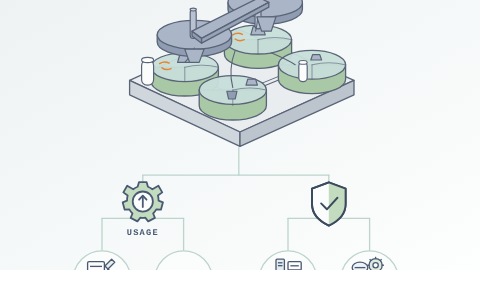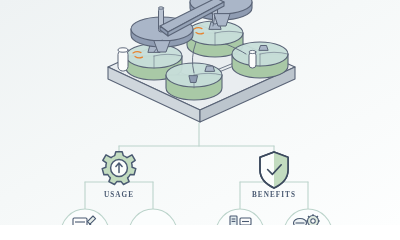--- a/index.html
+++ b/index.html
@@ -16,21 +16,21 @@
     background: linear-gradient(135deg, #eef2f3 0%, #f4f7f7 40%, #fdfefe 100%);
   }
   #scene {
     position: absolute;
     left: 0; top: 0;
     width: 400px;
     height: 225px;
   }
   .node-label {
     position: absolute;
-    font-family: Liberation Serif, serif;
+    font-family: Liberation Mono, monospace;
     font-size: 7.2px;
     font-weight: 700;
     letter-spacing: 1.05px;
     color: #4a5a72;
     text-align: center;
     white-space: nowrap;
     transform: translateX(-50%);
   }
   #label-usage { left: 119px; top: 191px; }
   #label-benefits { left: 274px; top: 191px; }
@@ -246,15 +246,14 @@
       </g>
 
       <g>
         <path d="M 154 41 L 158 52 L 166 52 L 170 41 Z" fill="#aab6c8" stroke="#5a6477" stroke-width="1"></path>
         <path d="M 214 14 L 218 26 L 226 26 L 230 14 Z" fill="#aab6c8" stroke="#5a6477" stroke-width="1"></path>
       </g>
     </g>
   </svg>
 
   <div class="node-label" id="label-usage">USAGE</div>
-  <div class="node-label" id="label-benefits">BENEFITS</div>
 
 </div>
 
 </body></html>

